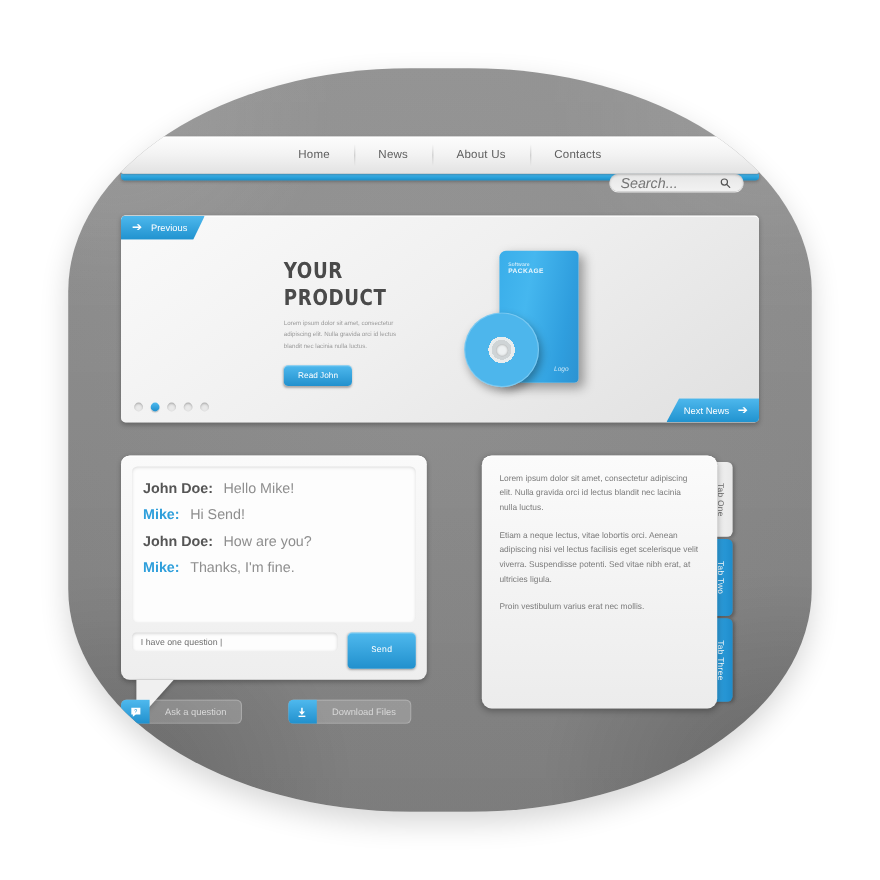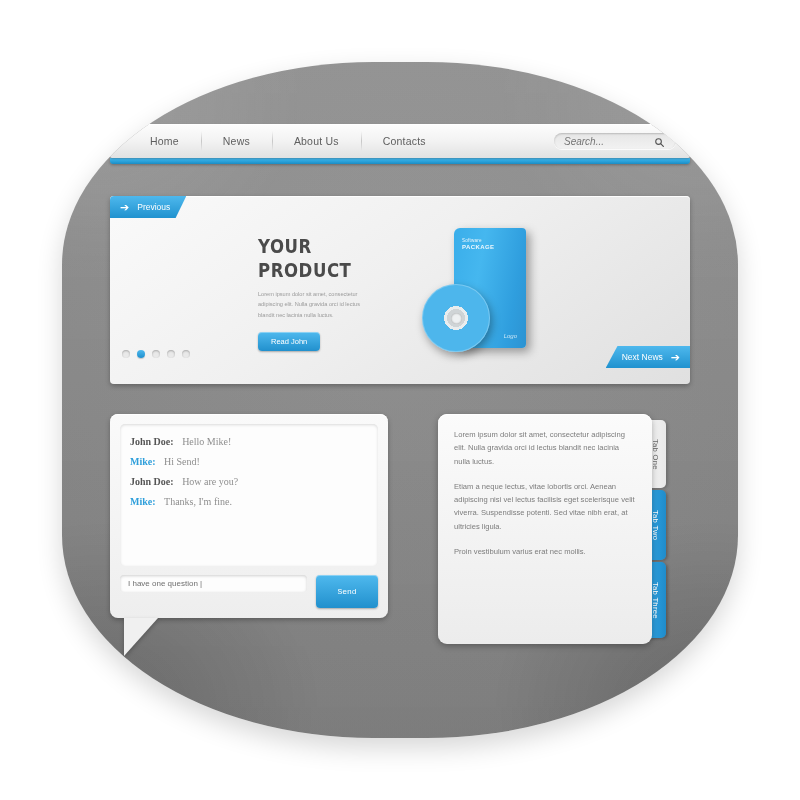--- a/index.html
+++ b/index.html
@@ -28,40 +28,40 @@
   .pillow-face{position:absolute;inset:0;border-radius:inherit;overflow:hidden;}
 
   
   .ui{position:absolute;left:48px;top:62px;width:580px;}
 
   
   .navbar{
     position:relative;height:34px;border-radius:7px 7px 2px 2px;
     background:linear-gradient(180deg,#fdfdfd 0%,#f3f3f3 48%,#e2e2e2 100%);
     box-shadow:0 1px 2px rgba(0,0,0,.25), inset 0 1px 0 #fff;
-    display:flex;align-items:center;
+    display:flex;align-items:center;flex-direction:column;
   }
   .nav-items{display:flex;align-items:center;height:100%;padding-left:18px;}
   .nav-item{
     position:relative;padding:0 22px;font-size:10.5px;color:#5e5e5e;
     letter-spacing:.2px;line-height:34px;
   }
   .nav-item + .nav-item:before{
     content:"";position:absolute;left:0;top:7px;height:20px;width:1px;
     background:linear-gradient(180deg,rgba(0,0,0,0),rgba(0,0,0,.18),rgba(0,0,0,0));
   }
   .search-wrap{margin-left:auto;margin-right:14px;position:relative;}
   .search-box{
     width:122px;height:16px;border-radius:9px;
     background:linear-gradient(180deg,#e6e6e6,#f2f2f2);
     box-shadow:inset 0 1px 2px rgba(0,0,0,.20), 0 1px 0 rgba(255,255,255,.8);
     display:flex;align-items:center;
   }
   .search-input{
-    border:0;background:transparent;outline:none;font-size:10px;color:#a6a6a6;
+    border:0;background:transparent;outline:none;font-size:13px;color:#a6a6a6;
     padding-left:10px;width:86px;font-family:inherit;font-style:italic;
   }
   .search-icon{width:14px;height:14px;margin-left:2px;color:#555;}
   .nav-accent{
     height:6px;border-radius:0 0 3px 3px;
     background:linear-gradient(180deg,#55bdf0 0%,#2ea7e0 45%,#1b8cc4 100%);
     box-shadow:0 1px 3px rgba(0,0,0,.30);
   }
 
   
@@ -113,21 +113,21 @@
   .box-logo{position:absolute;right:9px;bottom:9px;color:rgba(255,255,255,.75);font-size:6px;font-style:italic;}
   .cd{
     position:absolute;left:6px;top:62px;width:68px;height:68px;border-radius:50%;
     background:radial-gradient(circle at 50% 50%, #cfd4d6 0 9px, #e9edee 9px 12px, #4db6ec 12px 100%);
     box-shadow:2px 4px 8px rgba(0,0,0,.35), inset 0 0 0 1px rgba(255,255,255,.25);
   }
   .cd:after{
     content:"";position:absolute;left:50%;top:50%;width:11px;height:11px;margin:-5.5px 0 0 -5.5px;
     border-radius:50%;background:#eef1f2;box-shadow:inset 0 0 2px rgba(0,0,0,.4);
   }
-  .banner-footer{position:absolute;left:0;right:0;bottom:16px;height:26px;}
+  .banner-footer{position:absolute;left:0;right:0;bottom:0;height:26px;}
   .dots{position:absolute;left:12px;top:8px;display:flex;gap:7px;}
   .dot{width:8px;height:8px;border-radius:50%;background:#e9e9e9;box-shadow:inset 0 1px 2px rgba(0,0,0,.28);}
   .dot.active{background:linear-gradient(180deg,#4eb9ee,#1f8fcd);box-shadow:0 1px 1px rgba(0,0,0,.2);}
   .next-btn{
     position:absolute;right:0;bottom:0;height:22px;padding:0 10px 0 16px;
     display:flex;align-items:center;gap:8px;
     background:linear-gradient(180deg,#4eb8ed,#2092cf);color:#fff;font-size:8.5px;
     clip-path:polygon(14% 0,100% 0,100% 100%,0 100%);
   }
   .next-btn .arrow{font-size:11px;line-height:1;}
@@ -139,21 +139,21 @@
   .chat-col{width:278px;position:relative;}
   .chat-bubble{
     position:relative;background:linear-gradient(180deg,#fafafa,#eeeeee);
     border-radius:8px;padding:10px;
     box-shadow:0 2px 5px rgba(0,0,0,.28), inset 0 1px 0 #fff;
   }
   .chat-log{
     background:#fdfdfd;border-radius:5px;height:118px;padding:12px 10px;
     box-shadow:inset 0 1px 3px rgba(0,0,0,.14);
   }
-  .msg{font-size:10px;margin-bottom:9px;font-family:Liberation Serif, serif;}
+  .msg{font-size:13px;margin-bottom:9px;}
   .msg .who{font-weight:bold;}
   .msg .who.a{color:#555;}
   .msg .who.b{color:#2f9fdb;}
   .msg .txt{color:#8e8e8e;margin-left:6px;}
   .chat-input-row{display:flex;gap:9px;margin-top:9px;}
   .chat-input{
     flex:1;height:17px;border-radius:4px;border:0;outline:none;
     background:#fdfdfd;box-shadow:inset 0 1px 3px rgba(0,0,0,.18);
     font-size:8px;color:#6f6f6f;padding:0 8px;font-family:inherit;
   }
@@ -297,20 +297,40 @@
                   <span class="txt">Thanks, I'm fine.</span>
                 </div>
               </div>
               <div class="chat-input-row">
                 <input class="chat-input" value="I have one question |" style="">
                 <button class="send-btn">Send</button>
               </div>
               <div class="tail"></div>
             </div>
 
+            <div class="actions">
+              <div class="action">
+                <span class="ic">
+                  <svg viewBox="0 0 16 16" width="11" height="11">
+                      <path d="M2 2h12v9H8l-4 3v-3H2z" fill="#fff"></path>
+                      <text x="8" y="9" font-size="7" fill="#2190cd" text-anchor="middle" font-family="Liberation Sans">?</text>
+                    </svg>
+                </span>
+                <span class="lbl">Ask a question</span>
+              </div>
+              <div class="action">
+                <span class="ic">
+                  <svg viewBox="0 0 16 16" width="11" height="11">
+                      <path d="M7 2h2v5h3l-4 4.5L4 7h3z" fill="#fff"></path>
+                      <rect x="3.5" y="12.5" width="9" height="1.8" fill="#fff"></rect>
+                    </svg>
+                </span>
+                <span class="lbl">Download Files</span>
+              </div>
+            </div>
           </div>
 
           <div class="tabs-col">
             <div class="side-tabs">
               <div class="side-tab active">
                 <span>Tab One</span>
               </div>
               <div class="side-tab blue t2">
                 <span>Tab Two</span>
               </div>

